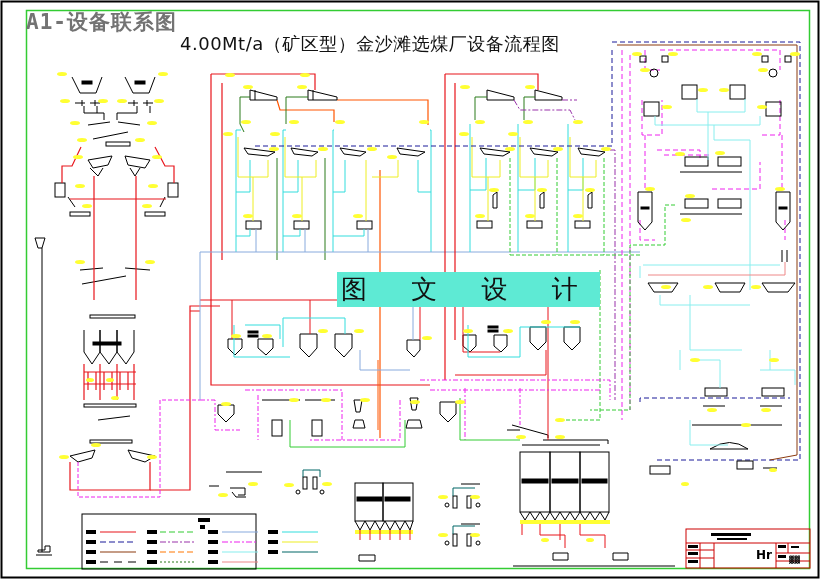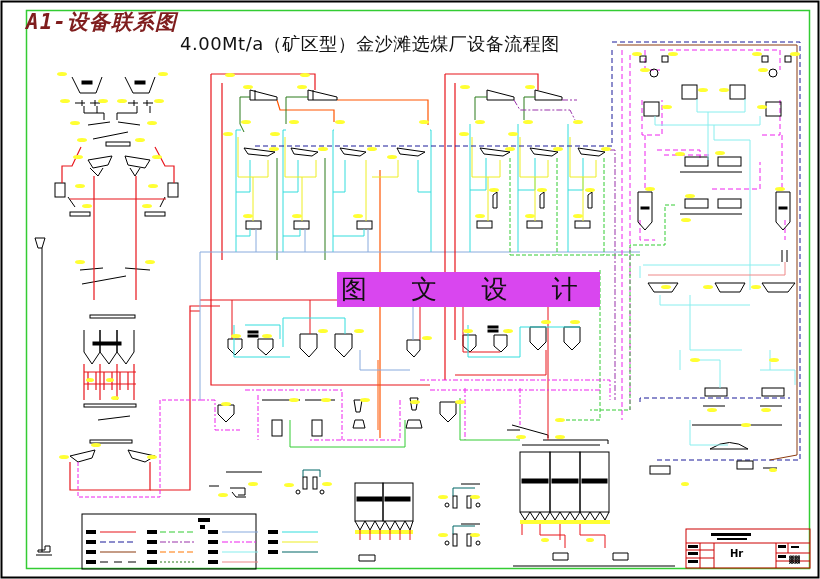--- a/index.html
+++ b/index.html
@@ -1,22 +1,22 @@
 <!DOCTYPE html>
 <html><head>
 <meta charset="utf-8">
 <style>
   html,body{margin:0;padding:0;background:#fff;}
   body{width:820px;height:579px;position:relative;overflow:hidden;font-family:"DejaVu Sans",sans-serif;}
   #frame{position:absolute;left:0;top:0;width:820px;height:579px;}
   .ovl{position:absolute;white-space:nowrap;}
-  #badge{left:26px;top:8px;color:#7f1d1d;font-weight:bold;font-size:21px;letter-spacing:1px;font-family:"DejaVu Sans Mono",monospace;font-style:italic;}
+  #badge{left:26px;top:8px;color:#737373;font-weight:bold;font-size:21px;letter-spacing:1px;font-family:"DejaVu Sans Mono",monospace;}
   #dtitle{left:180px;top:32px;color:#111;font-size:18px;letter-spacing:0.5px;}
-  #wm{left:337px;top:272px;color:#111;font-size:26px;letter-spacing:18px;font-family:"DejaVu Serif",serif;background:#d946ef;padding:0 4px;}
-  #tb-center{left:730px;top:548px;font-size:10px;font-weight:bold;}
+  #wm{left:337px;top:272px;color:#111;font-size:26px;letter-spacing:18px;font-family:"DejaVu Serif",serif;background:#5eead4;padding:0 4px;}
+  #tb-center{left:756px;top:548px;font-size:12px;font-weight:bold;}
   #tb-right{left:789px;top:556px;font-size:7px;font-weight:bold;}
 </style>
 </head>
 <body>
 
 <svg id="frame" viewBox="0 0 820 579" xmlns="http://www.w3.org/2000/svg">
 
   <rect x="1.5" y="1.5" width="817" height="576" fill="none" stroke="#000" stroke-width="2"></rect>
   <rect x="26.5" y="10.5" width="783" height="558" fill="none" stroke="#33cc33" stroke-width="1.5"></rect>
 

